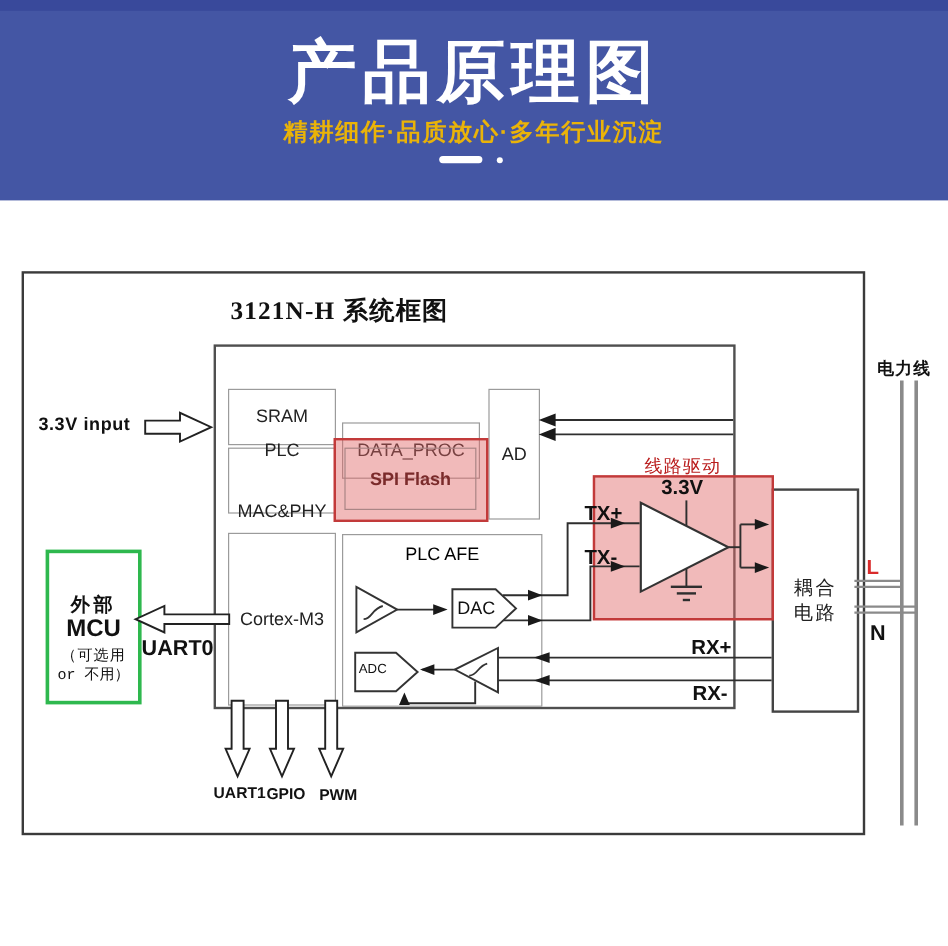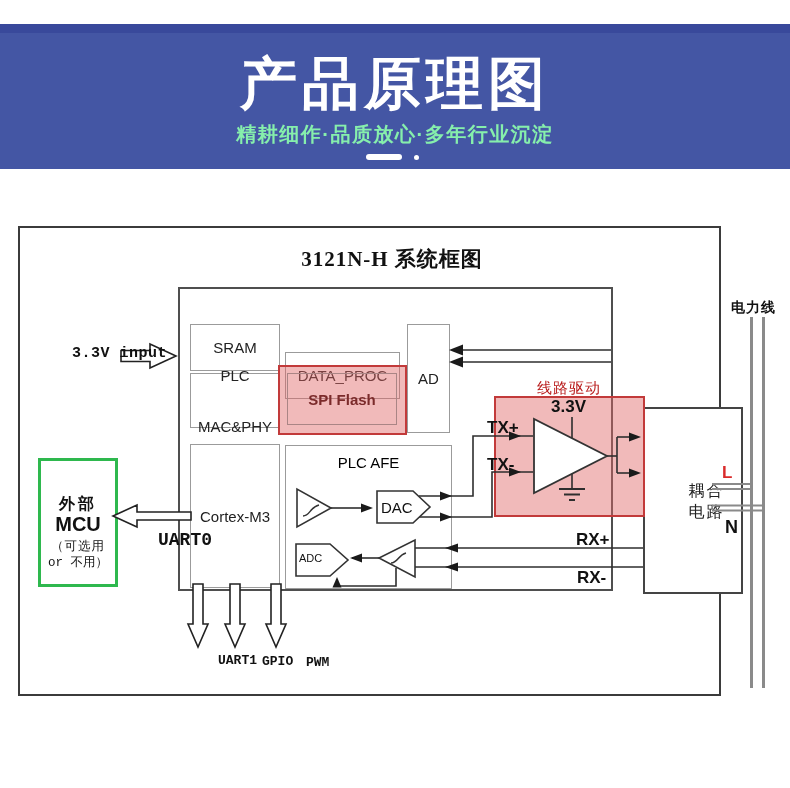--- a/index.html
+++ b/index.html
@@ -2,55 +2,55 @@
 <html><head>
 <meta charset="utf-8">
 <style>
   html,body{margin:0;padding:0;}
   body{
     width:790px;height:788px;position:relative;overflow:hidden;background:#ffffff;
     font-family:"Liberation Sans","DejaVu Sans",sans-serif;
   }
   .abs{position:absolute;}
   
-  .banner{left:0;top:0;width:790px;height:145px;background:#4456a4;z-index:10;margin-top:24px;}
+  .banner{left:0;top:0;width:790px;height:167px;background:#4456a4;z-index:10;}
   .banner-strip{left:0;top:0;width:790px;height:9px;background:#39499b;}
   .banner-title{left:0;top:22px;width:790px;text-align:center;color:#fff;
     font-size:57px;font-weight:900;letter-spacing:5px;}
-  .banner-sub{left:0;top:97px;width:790px;text-align:center;color:#86efac;
+  .banner-sub{left:0;top:97px;width:790px;text-align:center;color:#eab308;
     font-size:20px;font-weight:700;letter-spacing:1.5px;}
   .banner-dash{left:366px;top:130px;width:36px;height:6px;border-radius:3px;background:#fff;}
   .banner-dot{left:414px;top:131px;width:5px;height:5px;border-radius:50%;background:#fff;}
   
   .frame{left:18px;top:226px;width:699px;height:466px;border:2px solid #3b3b3b;background:#fff;z-index:5;}
-  .diagram-title{left:192px;top:245px;width:400px;text-align:center;font-family:"Liberation Serif","DejaVu Serif",serif;
+  .diagram-title{left:192px;top:245px;width:400px;text-align:left;font-family:"Liberation Serif","DejaVu Serif",serif;
     font-size:21px;font-weight:600;letter-spacing:1px;color:#111;z-index:50;}
   .chip{left:178px;top:287px;width:431px;height:300px;border:2px solid #4f4f4f;background:#fff;z-index:20;}
   .blk{border:1px solid #9b9b9b;background:#fff;z-index:20;display:flex;align-items:center;justify-content:center;
     flex-direction:column;font-size:15px;color:#222;line-height:19px;}
   .blk-sram{left:190px;top:324px;width:88px;height:45px;}
   .blk-mac{left:190px;top:373px;width:88px;height:53px;gap:32px;}
   .blk-dproc{left:285px;top:322px;width:113px;height:45px;margin-top:30px;}
   .blk-ad{left:407px;top:324px;width:41px;height:107px;}
   .blk-cortex{left:190px;top:444px;width:88px;height:142px;}
   .blk-afe{left:285px;top:445px;width:165px;height:142px;justify-content:flex-start;}
   .afe-label{margin-top:7px;font-size:15px;color:#000000;}
   
   .hl{background:rgba(224,103,103,0.45);border:2px solid #c23a3a;z-index:30;}
   .hl-spi{left:278px;top:365px;width:125px;height:66px;}
   .spi-inner{left:287px;top:373px;width:108px;height:50px;border:1px solid #aa8585;z-index:35;
     display:flex;align-items:center;justify-content:center;font-size:15px;font-weight:700;color:#7b2b2b;}
   .hl-driver{left:494px;top:396px;width:147px;height:117px;}
   
   .coupling{left:643px;top:407px;width:69px;height:183px;border:2px solid #444;background:#fff;z-index:20;
     display:flex;align-items:center;justify-content:center;flex-direction:column;
-    font-family:"Liberation Serif","DejaVu Serif",serif;font-size:16px;letter-spacing:2px;color:#222;line-height:21px;padding-left:27px;}
+    font-family:"Liberation Serif","DejaVu Serif",serif;font-size:16px;letter-spacing:2px;color:#222;line-height:21px;}
   
   .lbl{z-index:50;color:#111;white-space:nowrap;}
-  .mono{font-family:Liberation Mono, monospace;font-weight:700;margin-left:40px;}
+  .mono{font-family:Liberation Sans, sans-serif;font-weight:700;}
   .lbl-33input{left:32px;top:345px;font-size:15px;letter-spacing:0.5px;}
   .lbl-uart0{left:118px;top:530px;font-size:18px;}
   .lbl-uart1{left:178px;top:653px;font-size:13px;}
   .lbl-gpio{left:222px;top:654px;font-size:13px;}
   .lbl-pwm{left:266px;top:655px;font-size:13px;}
   .sig{font-size:17px;font-weight:600;}
   .lbl-txp{left:487px;top:418px;}
   .lbl-txm{left:487px;top:455px;}
   .lbl-rxp{left:576px;top:530px;}
   .lbl-rxm{left:577px;top:568px;}

